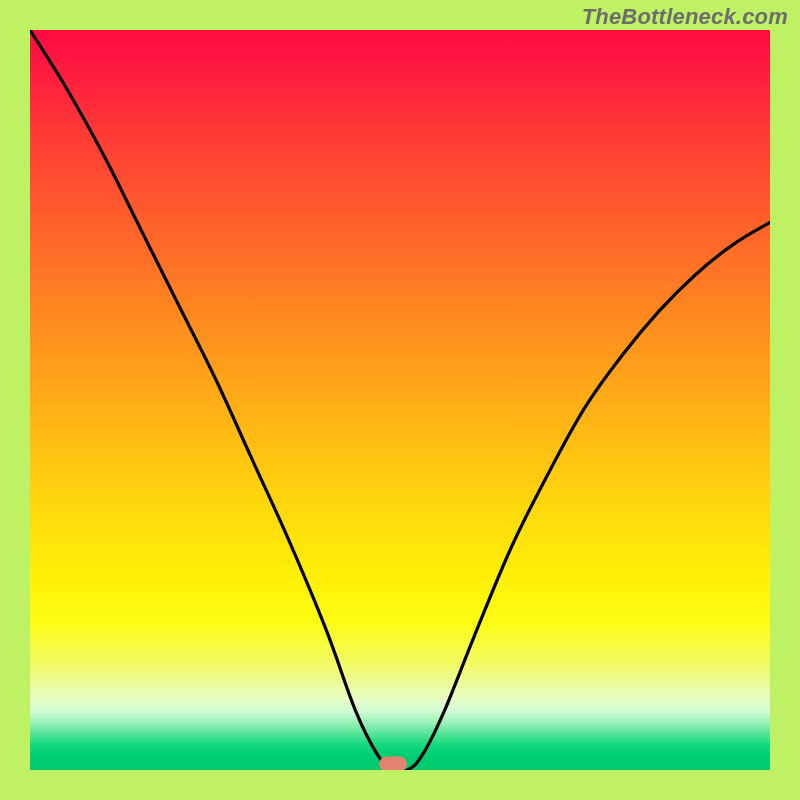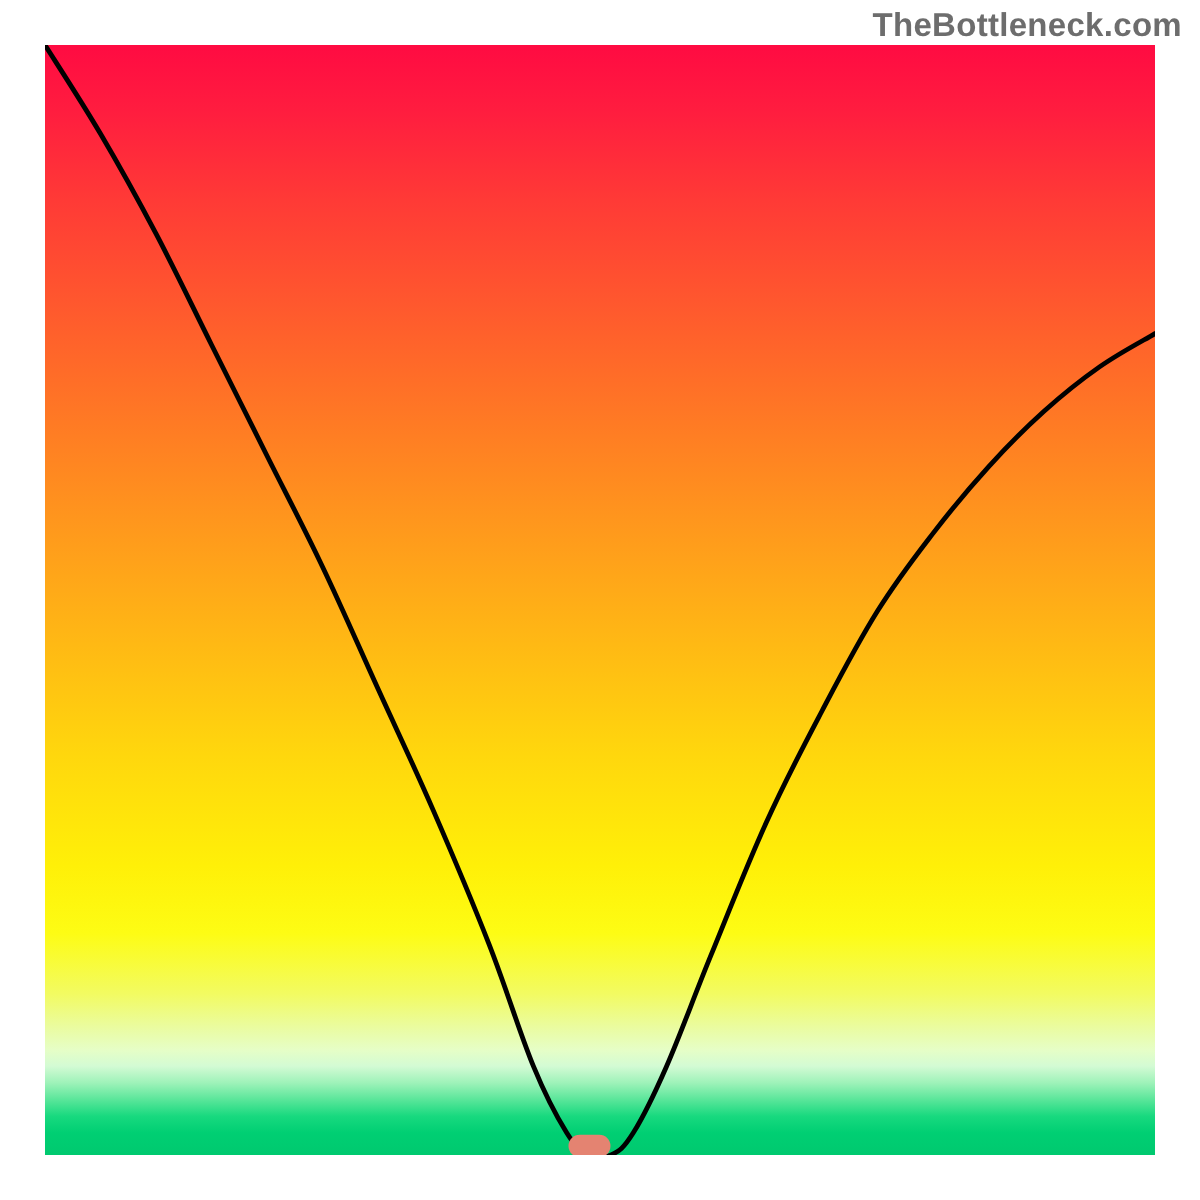--- a/index.html
+++ b/index.html
@@ -8,21 +8,22 @@
     width: 800px;
     height: 800px;
     background: #000;
     overflow: hidden;
     font-family: Arial, Helvetica, sans-serif;
   }
   .frame {
     position: relative;
     width: 800px;
     height: 800px;
-    background: #ffffff;
+    background: #bef264;
+    font-style: italic;
   }
   .watermark {
     position: absolute;
     top: 4px;
     right: 12px;
     color: #6d6d6d;
     font-size: 22px;
     font-weight: 600;
     letter-spacing: 0.2px;
     z-index: 10;

